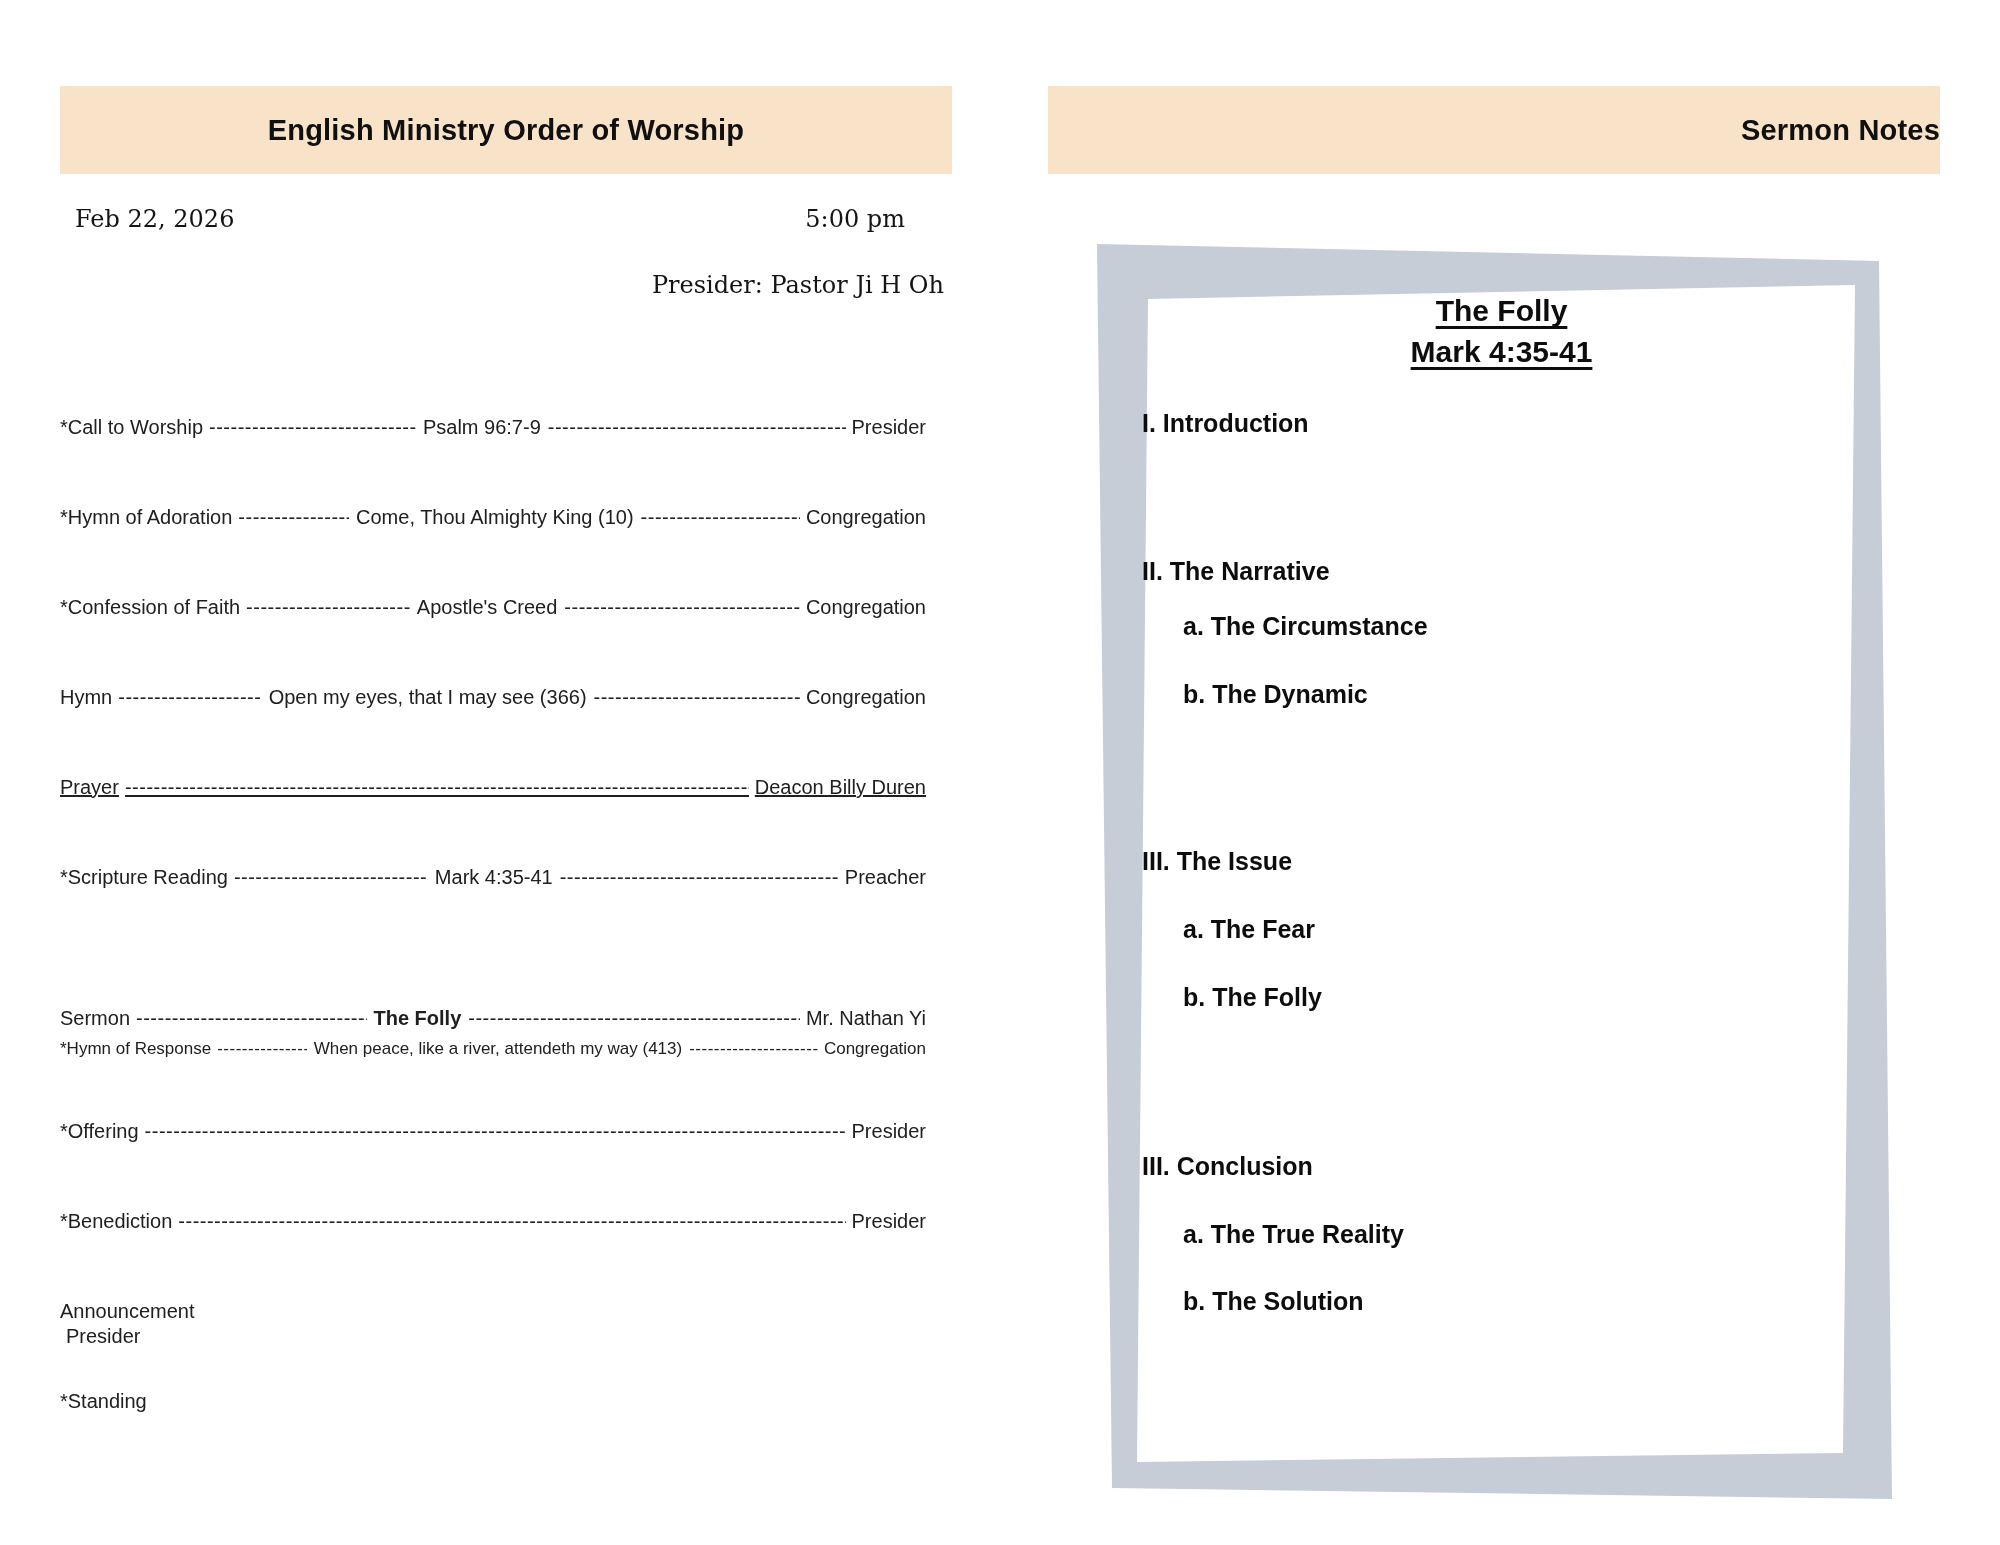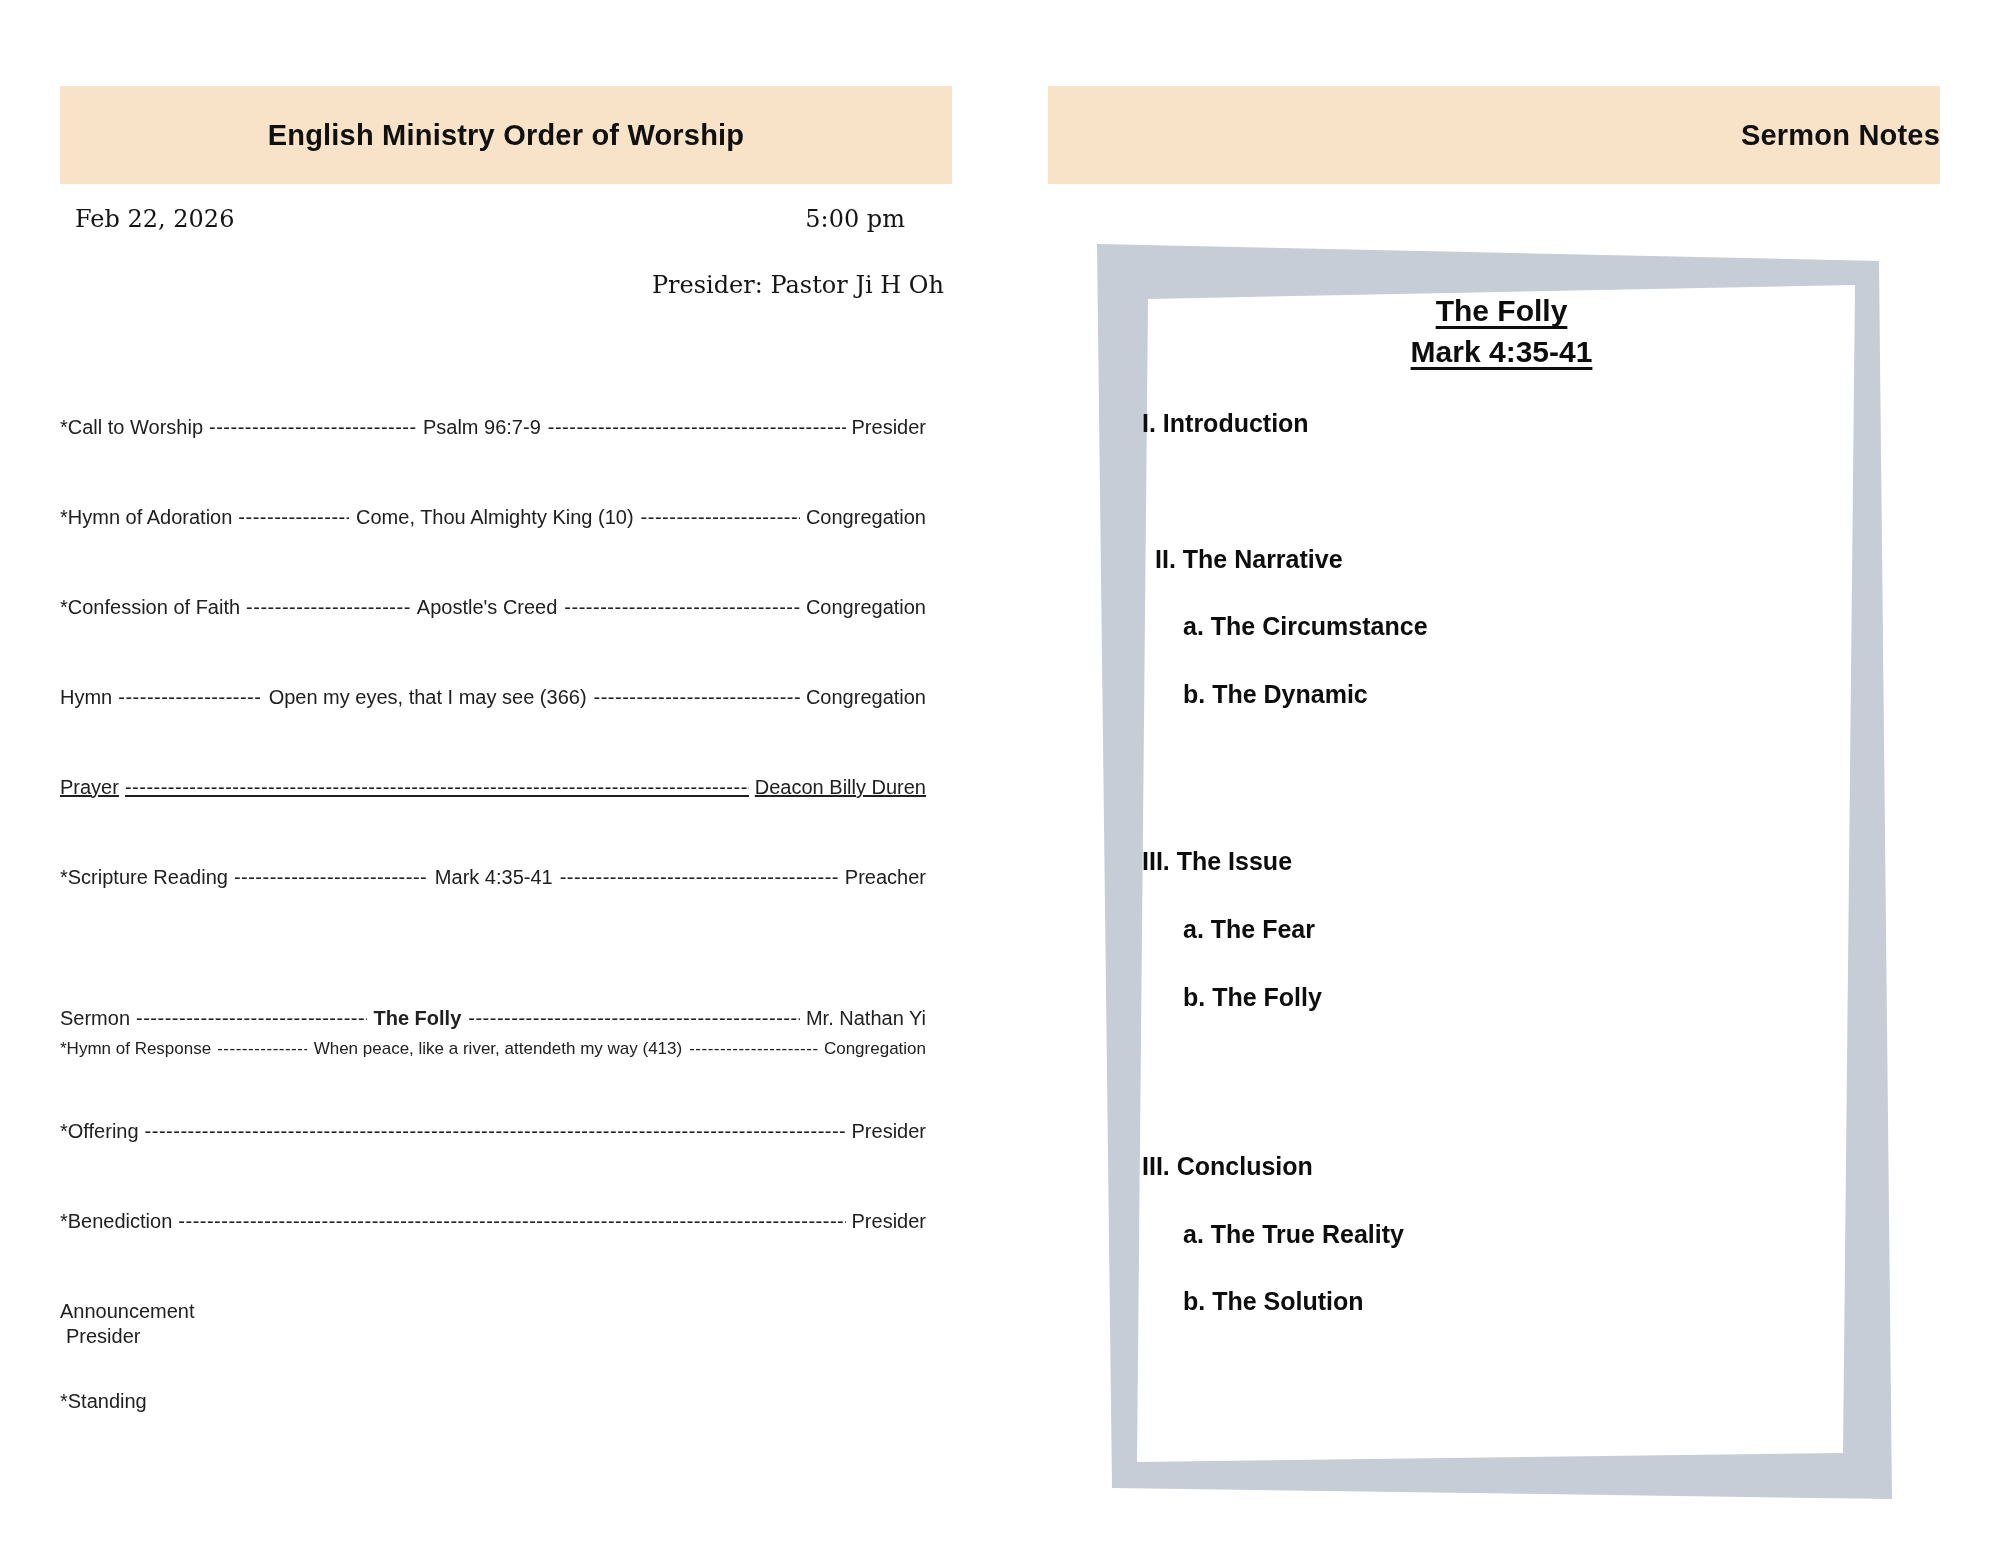--- a/index.html
+++ b/index.html
@@ -10,21 +10,21 @@
     background: #ffffff;
     overflow: hidden;
     font-family: "Liberation Sans", sans-serif;
     color: #1c1c1c;
   }
 
   
   .banner {
     position: absolute;
     top: 86px;
-    height: 98px;
+    height: 88px;
     background: var(--banner-bg, #F8E3C9);
     display: flex;
     align-items: center;
     justify-content: center;
   }
   .banner-left  { left: 60px;   width: 892px; }
   .banner-right { left: 1048px; width: 892px; justify-content: flex-end; }
   .banner h1 {
     margin: 0;
     font-size: 29px;
@@ -100,21 +100,21 @@
     text-decoration-thickness: 2.5px;
     text-underline-offset: 5px;
     text-decoration-skip-ink: none;
   }
   .o-item {
     position: absolute; left: 52px;
     font-size: 25px; font-weight: 700; line-height: 30px;
     white-space: nowrap;
   }
   .o-item.sub { left: 93px; }
-  .oi1  { top: 168px; } .oi2  { top: 304px; margin-left: 13px; } .oi3  { top: 371px; }
+  .oi1  { top: 168px; } .oi2  { top: 316px; } .oi3  { top: 371px; }
   .oi4  { top: 439px; } .oi5  { top: 606px; } .oi6  { top: 674px; }
   .oi7  { top: 742px; } .oi8  { top: 911px; } .oi9  { top: 979px; }
   .oi10 { top: 1046px; }
 </style>
 </head>
 <body>
 
 <div class="page">
 
   <div class="banner banner-left">

